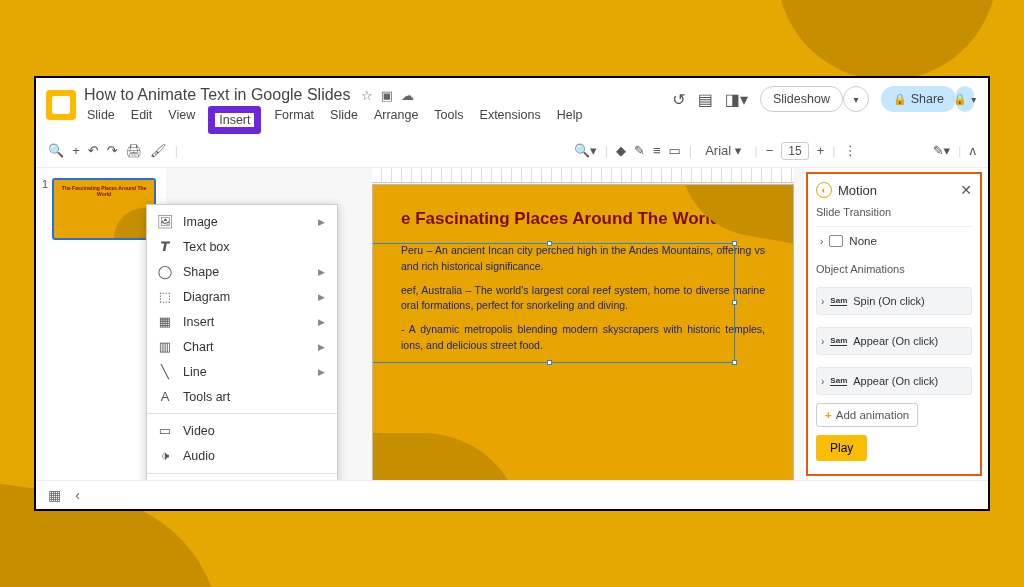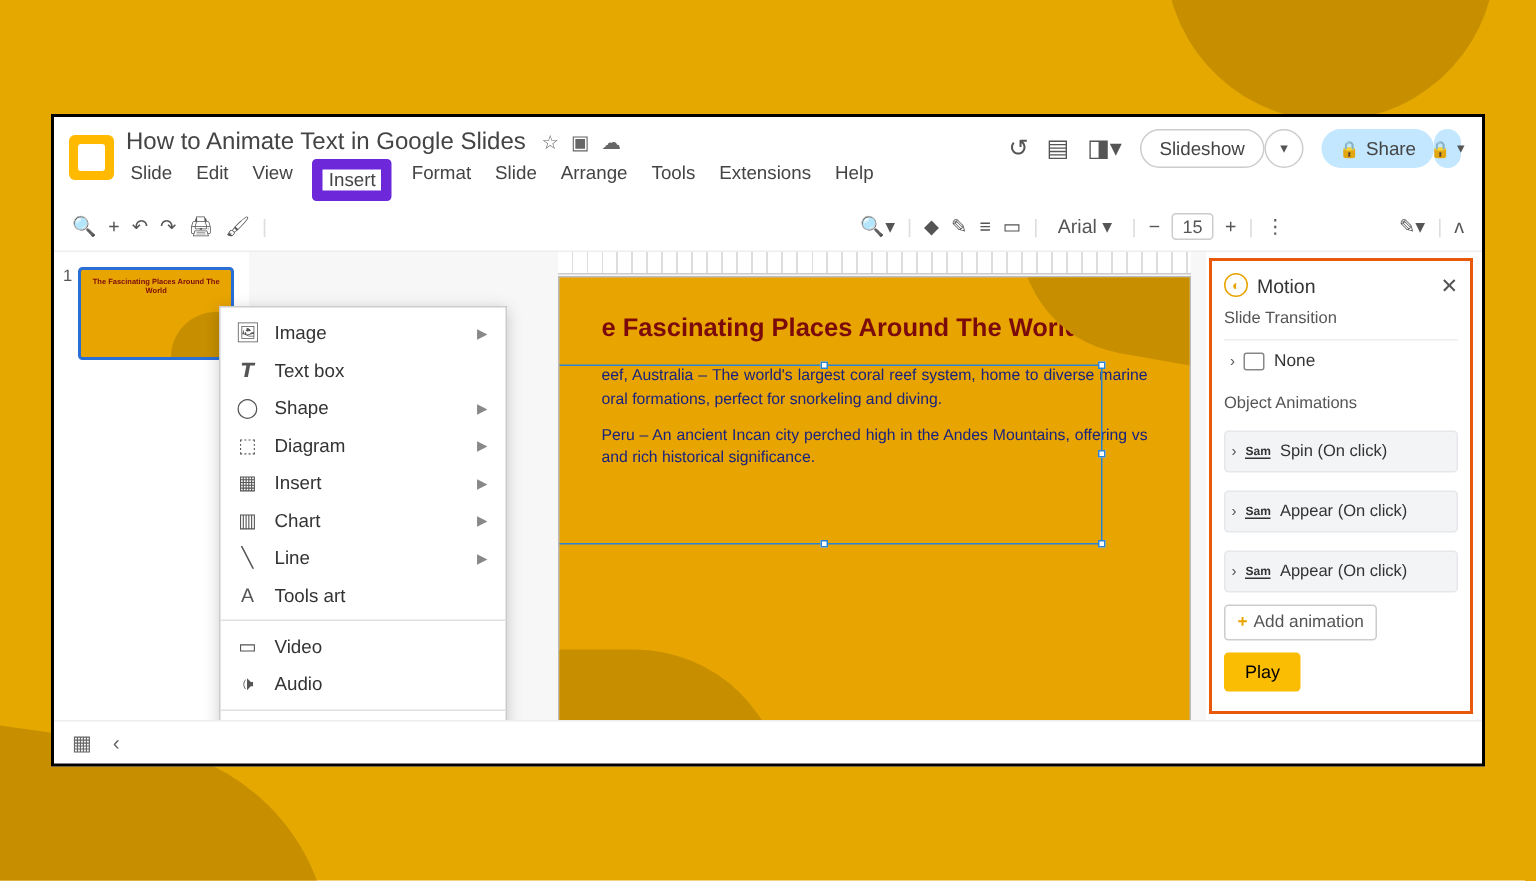--- a/index.html
+++ b/index.html
@@ -215,22 +215,23 @@
         </div>
 
     </div>
 
     <div class="canvas-wrap">
       <div class="ruler"></div>
       <div class="slide">
         <div class="slide-shape"></div>
           <div class="slide-shape2"></div>
         <h2>e Fascinating Places Around The World</h2>
+        <p>Peru – An ancient Incan city perched high in the Andes Mountains, offering vs and rich historical significance.</p>
         <p>eef, Australia – The world's largest coral reef system, home to diverse marine oral formations, perfect for snorkeling and diving.</p>
-        <p>Peru – An ancient Incan city perched high in the Andes Mountains, offering vs and rich historical significance.</p>
+        <p>- A dynamic metropolis blending modern skyscrapers with historic temples, ions, and delicious street food.</p>
         <div class="selbox" style="top:58px;left:-8px;width:370px;height:120px;">
           <div class="h tr"></div>
             <div class="h br"></div>
           <div class="h tm"></div>
             <div class="h bm"></div>
             <div class="h mr"></div>
         </div>
       </div>
     </div>
 

